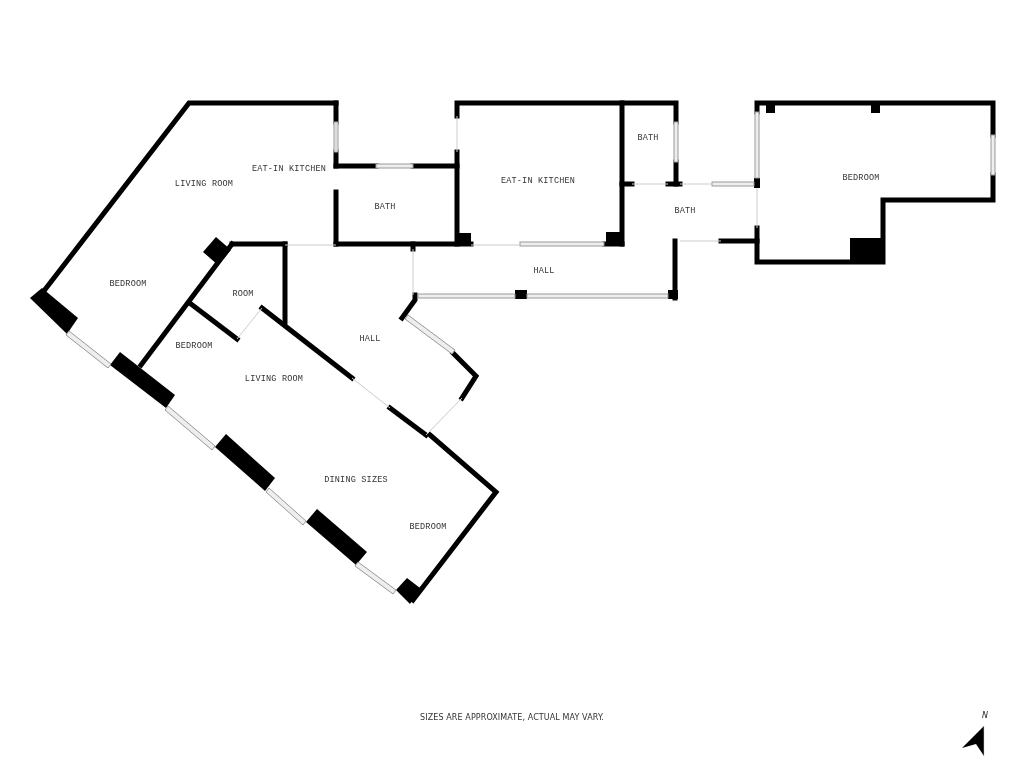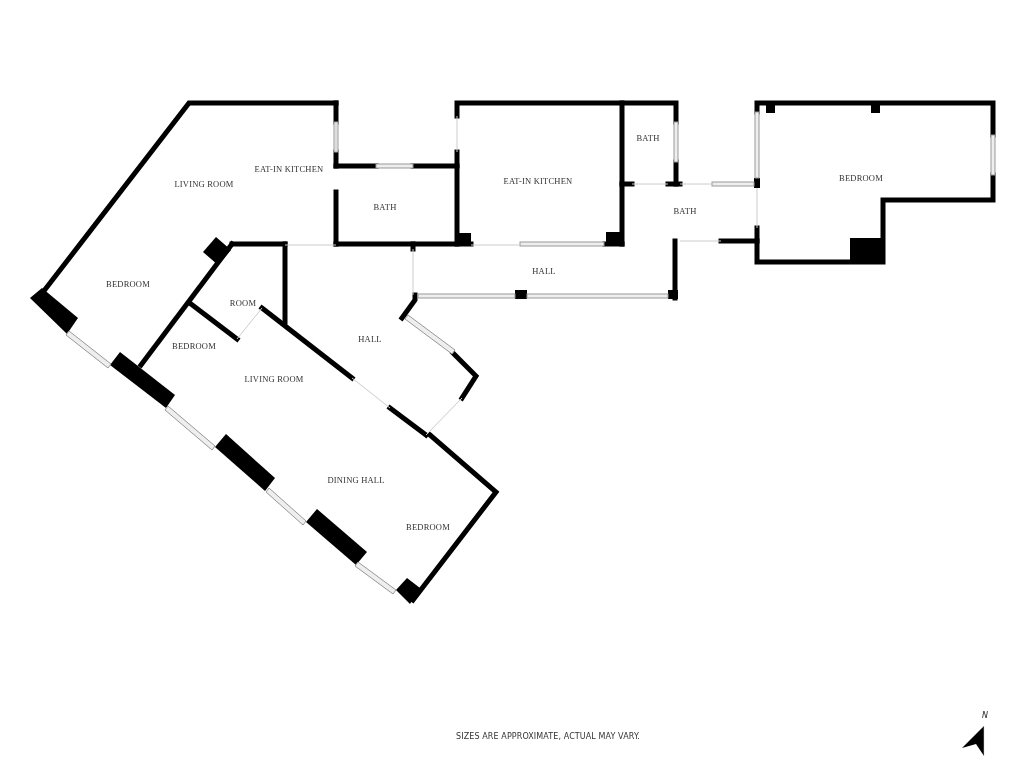--- a/index.html
+++ b/index.html
@@ -1,19 +1,19 @@
 <!DOCTYPE html>
 <html><head>
 <meta charset="utf-8">
 <style>
   html, body { margin: 0; padding: 0; background: #ffffff; }
   body { width: 1024px; height: 768px; position: relative; overflow: hidden; font-family: "Liberation Sans", sans-serif; }
   #plan { position: absolute; left: 0; top: 0; width: 1024px; height: 768px; }
-  .room-label { position: absolute; font-family: Liberation Serif, serif; font-size: 8.5px; letter-spacing: 0.2px; color: #333333; white-space: nowrap; transform: translate(-50%, -50%); }
-  .disclaimer { position: absolute; left: 512px; top: 736px; transform: translate(-50%, -50%); font-family: "DejaVu Sans", sans-serif; font-size: 8px; color: #333333; white-space: nowrap; letter-spacing: 0.1px; margin-left: 36px; }
+  .room-label { position: absolute; font-family: Liberation Mono, monospace; font-size: 8.5px; letter-spacing: 0.2px; color: #333333; white-space: nowrap; transform: translate(-50%, -50%); }
+  .disclaimer { position: absolute; left: 512px; top: 717px; transform: translate(-50%, -50%); font-family: "DejaVu Sans", sans-serif; font-size: 8px; color: #333333; white-space: nowrap; letter-spacing: 0.1px; }
   .north { position: absolute; left: 958px; top: 708px; width: 40px; height: 52px; }
   .north-label { position: absolute; left: 982px; top: 711px; font-family: "DejaVu Sans", sans-serif; font-size: 8px; font-style: italic; color: #222; }
 </style>
 </head>
 <body>
 
 <svg id="plan" viewBox="0 0 1024 768" xmlns="http://www.w3.org/2000/svg">
   <g stroke="#000" stroke-width="5" fill="none" stroke-linecap="square" stroke-linejoin="miter">
 
     <polyline points="336,103 189,103 40,296"></polyline>
@@ -106,26 +106,26 @@
 </svg>
 
 <div class="room-label" style="left:204px;top:184px">LIVING ROOM</div>
 <div class="room-label" style="left:289px;top:169px">EAT-IN KITCHEN</div>
 <div class="room-label" style="left:385px;top:207px">BATH</div>
 <div class="room-label" style="left:538px;top:181px">EAT-IN KITCHEN</div>
 <div class="room-label" style="left:648px;top:138px">BATH</div>
 <div class="room-label" style="left:685px;top:211px">BATH</div>
 <div class="room-label" style="left:861px;top:178px">BEDROOM</div>
 <div class="room-label" style="left:128px;top:284px">BEDROOM</div>
-<div class="room-label" style="left:243px;top:303px">ROOM</div>
+<div class="room-label" style="left:243px;top:294px">ROOM</div>
 <div class="room-label" style="left:544px;top:271px">HALL</div>
 <div class="room-label" style="left:370px;top:339px">HALL</div>
 <div class="room-label" style="left:194px;top:346px">BEDROOM</div>
 <div class="room-label" style="left:274px;top:379px">LIVING ROOM</div>
-<div class="room-label" style="left:356px;top:480px">DINING HALL</div>
+<div class="room-label" style="left:356px;top:480px">DINING SIZES</div>
 <div class="room-label" style="left:428px;top:527px">BEDROOM</div>
 
 <div class="disclaimer">SIZES ARE APPROXIMATE, ACTUAL MAY VARY.</div>
 
 <svg class="north" viewBox="0 0 40 52" xmlns="http://www.w3.org/2000/svg">
   <polygon points="26,18 4,40 18,36 26,48" fill="#000"></polygon>
   <line x1="26" y1="18" x2="26" y2="48" stroke="#ccc" stroke-width="0.5"></line>
 </svg>
 <div class="north-label">N</div>
 

